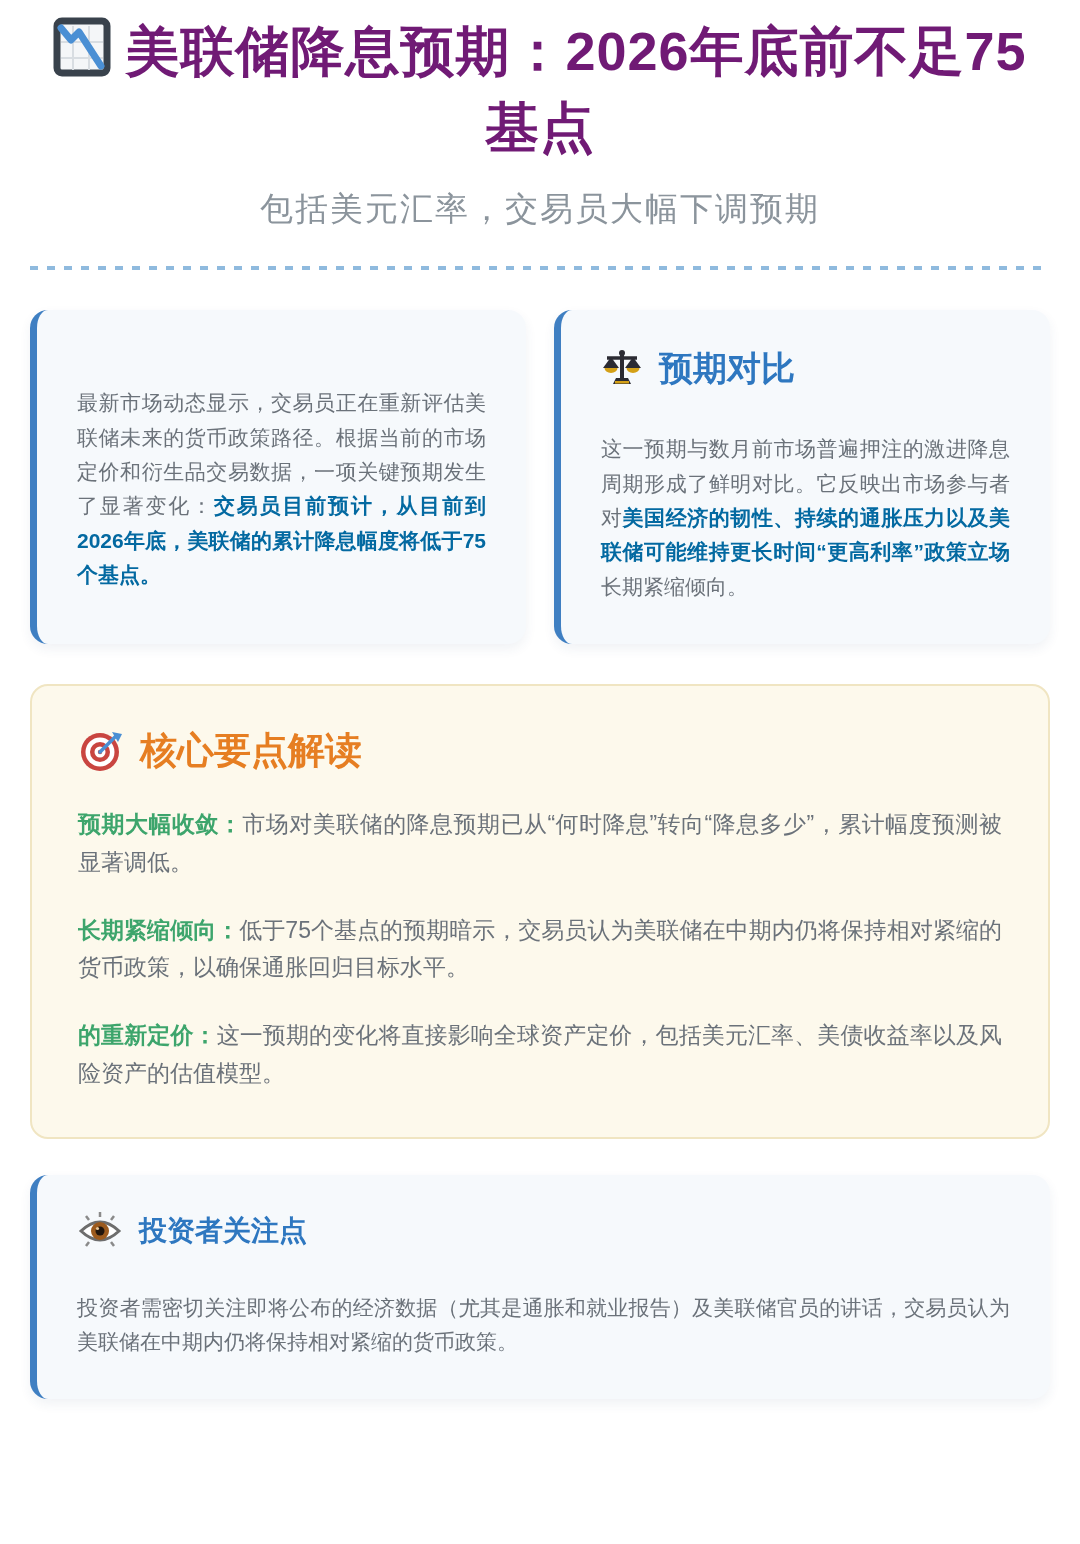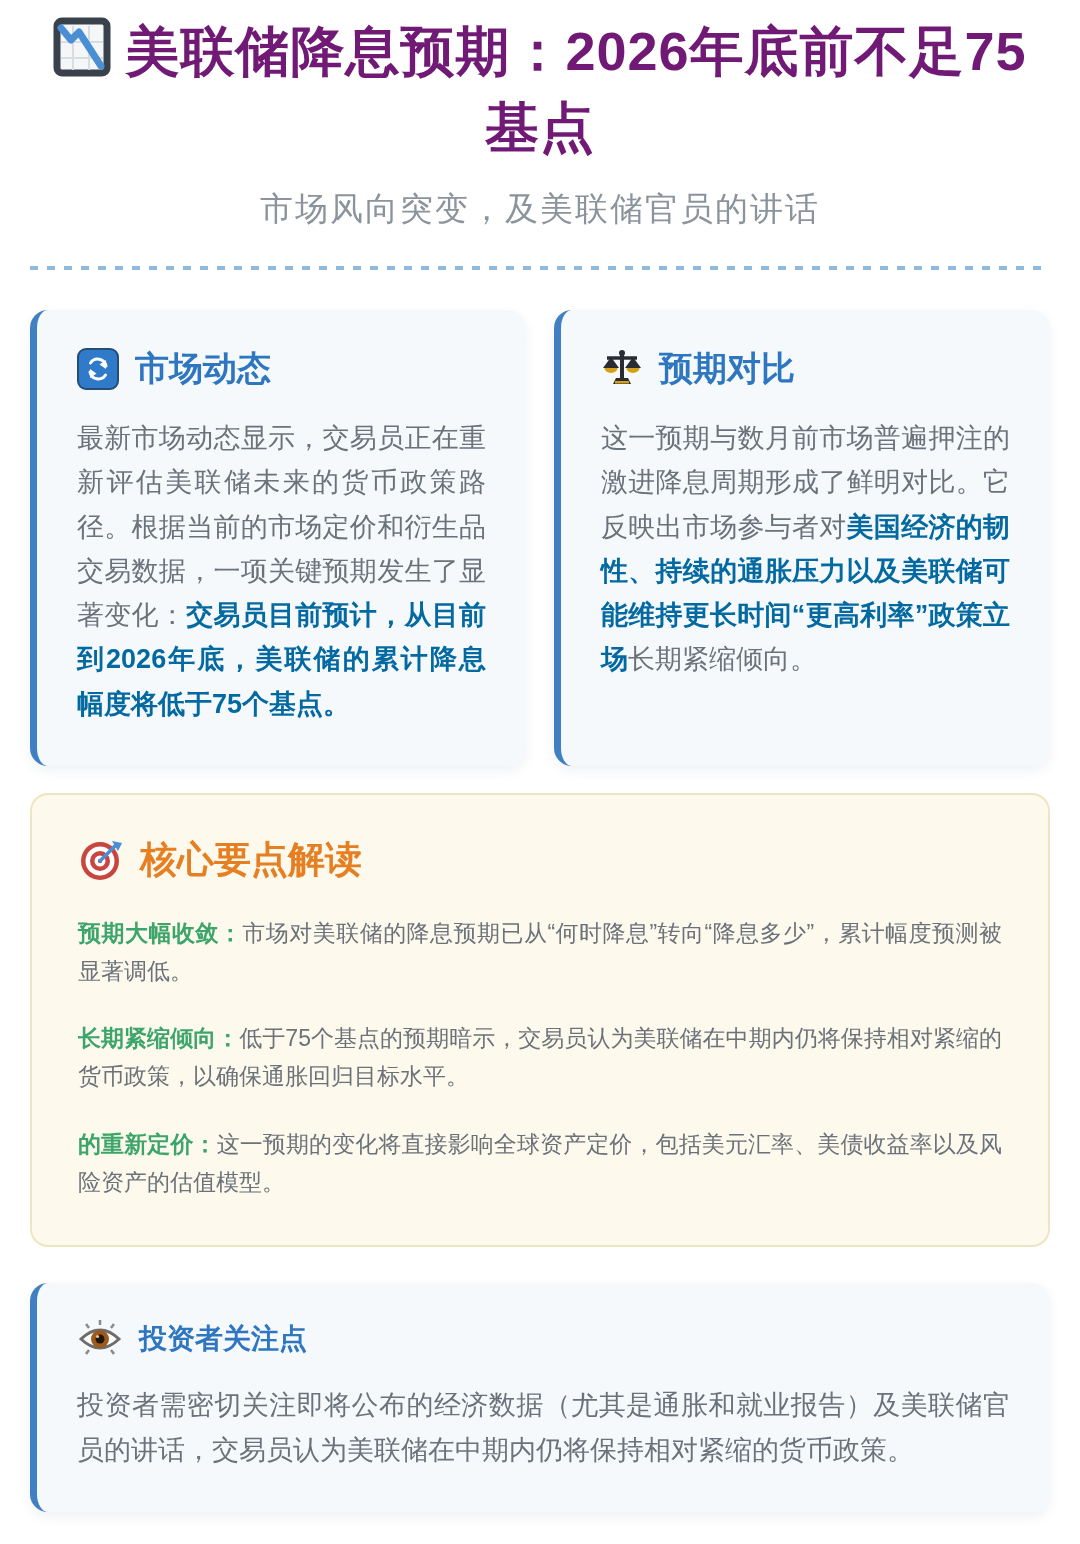--- a/index.html
+++ b/index.html
@@ -40,26 +40,26 @@
     background: #f6f9fc;
     border-left: 7px solid #3f7fc2;
     border-radius: 18px;
     box-shadow: 0 5px 12px rgba(40, 70, 110, 0.07);
     padding: 36px 40px 40px 40px;
   }
   .card-header { display: flex; align-items: center; gap: 16px; margin-bottom: 24px; }
   .card-title-blue { font-size: 34px; font-weight: bold; color: #2e77c0; }
   .card-title-orange { font-size: 37px; font-weight: bold; color: #e67e22; }
   .card-title-blue2 { font-size: 28px; font-weight: bold; color: #2e77c0; }
-  .card-body { font-size: 27px; line-height: 1.64; color: #6b727a; text-align: justify; }
+  .card-body { font-size: 21px; line-height: 1.64; color: #6b727a; text-align: justify; margin-top: 40px; }
   .hl-red { color: #0369a1; font-weight: bold; }
   .hl-green { color: #3da56c; font-weight: bold; }
 
   .card-yellow {
-    margin-top: 27px;
+    margin-top: 40px;
     background: #fdf9ec;
     border: 2px solid #f0e5c2;
     border-radius: 18px;
     padding: 40px 46px 44px 46px;
   }
   .card-yellow .card-header { margin-bottom: 30px; }
   .keypoint { font-size: 23px; line-height: 1.64; color: #6b727a; margin-top: 30px; text-align: justify; }
   .keypoint:first-of-type { margin-top: 0; }
 
   .card-bottom { margin-top: 36px; }
@@ -77,39 +77,27 @@
         <rect x="4" y="5" width="50" height="52" rx="5" fill="#f4f6f8" stroke="#39424c" stroke-width="7"></rect>
         <line x1="20" y1="10" x2="20" y2="54" stroke="#d8dde2" stroke-width="2"></line>
         <line x1="36" y1="10" x2="36" y2="54" stroke="#d8dde2" stroke-width="2"></line>
         <line x1="8" y1="26" x2="50" y2="26" stroke="#d8dde2" stroke-width="2"></line>
         <line x1="8" y1="42" x2="50" y2="42" stroke="#d8dde2" stroke-width="2"></line>
         <polyline points="8,12 18,24 26,16 48,50" fill="none" stroke="#4a8fd4" stroke-width="7" stroke-linecap="round" stroke-linejoin="round"></polyline>
       </svg>
     </span><span>美联储降息预期：2026年底前不足75基点</span>
   </h1>
 
-  <div class="subtitle">市场风向突变，及美联储官员的讲话</div>
+  <div class="subtitle">包括美元汇率，交易员大幅下调预期</div>
 
   <div class="divider"></div>
 
   <div class="cards-row">
 
     <section class="card-blue">
-      <div class="card-header">
-        <span class="icon-box">
-          <svg width="42" height="42" viewBox="0 0 42 42">
-            <rect x="1" y="1" width="40" height="40" rx="8" fill="#2f7ac9" stroke="#244e73" stroke-width="2"></rect>
-            <path d="M13 24 a 8.5 8.5 0 0 0 15.5 3" fill="none" stroke="#ffffff" stroke-width="3" stroke-linecap="round"></path>
-            <path d="M29 18 a 8.5 8.5 0 0 0 -15.5 -3" fill="none" stroke="#ffffff" stroke-width="3" stroke-linecap="round"></path>
-            <polygon points="29,12 29,21 22.5,16.5" fill="#ffffff"></polygon>
-            <polygon points="13,30 13,21 19.5,25.5" fill="#ffffff"></polygon>
-          </svg>
-        </span>
-        <span class="card-title-blue">市场动态</span>
-      </div>
       <p class="card-body">
         <span>最新市场动态显示，交易员正在重新评估美联储未来的货币政策路径。根据当前的市场定价和衍生品交易数据，一项关键预期发生了显著变化：</span><span class="hl-red">交易员目前预计，从目前到2026年底，美联储的累计降息幅度将低于75个基点。</span>
       </p>
     </section>
 
     <section class="card-blue">
       <div class="card-header">
         <span class="icon-box">
           <svg width="42" height="42" viewBox="0 0 42 42">
             <line x1="21" y1="5" x2="21" y2="30" stroke="#2b2b33" stroke-width="4"></line>

